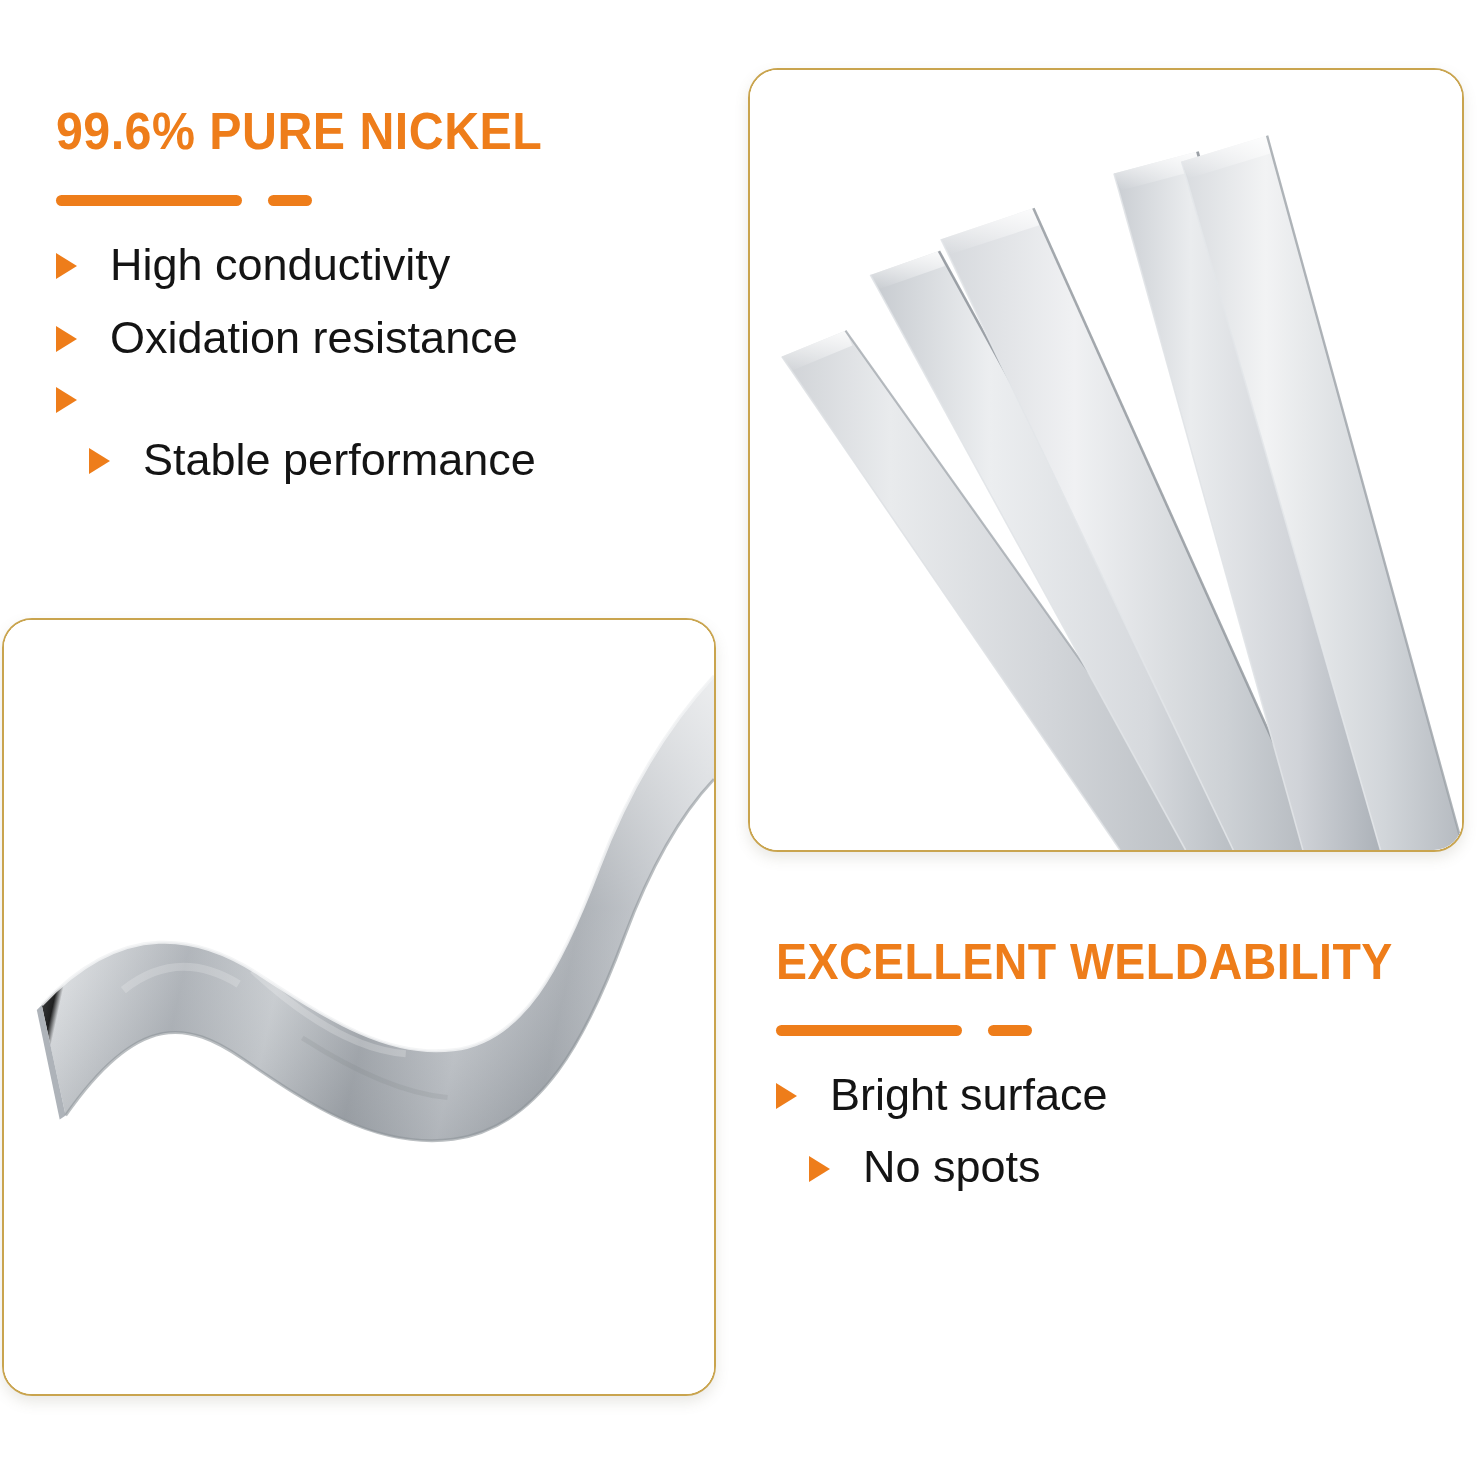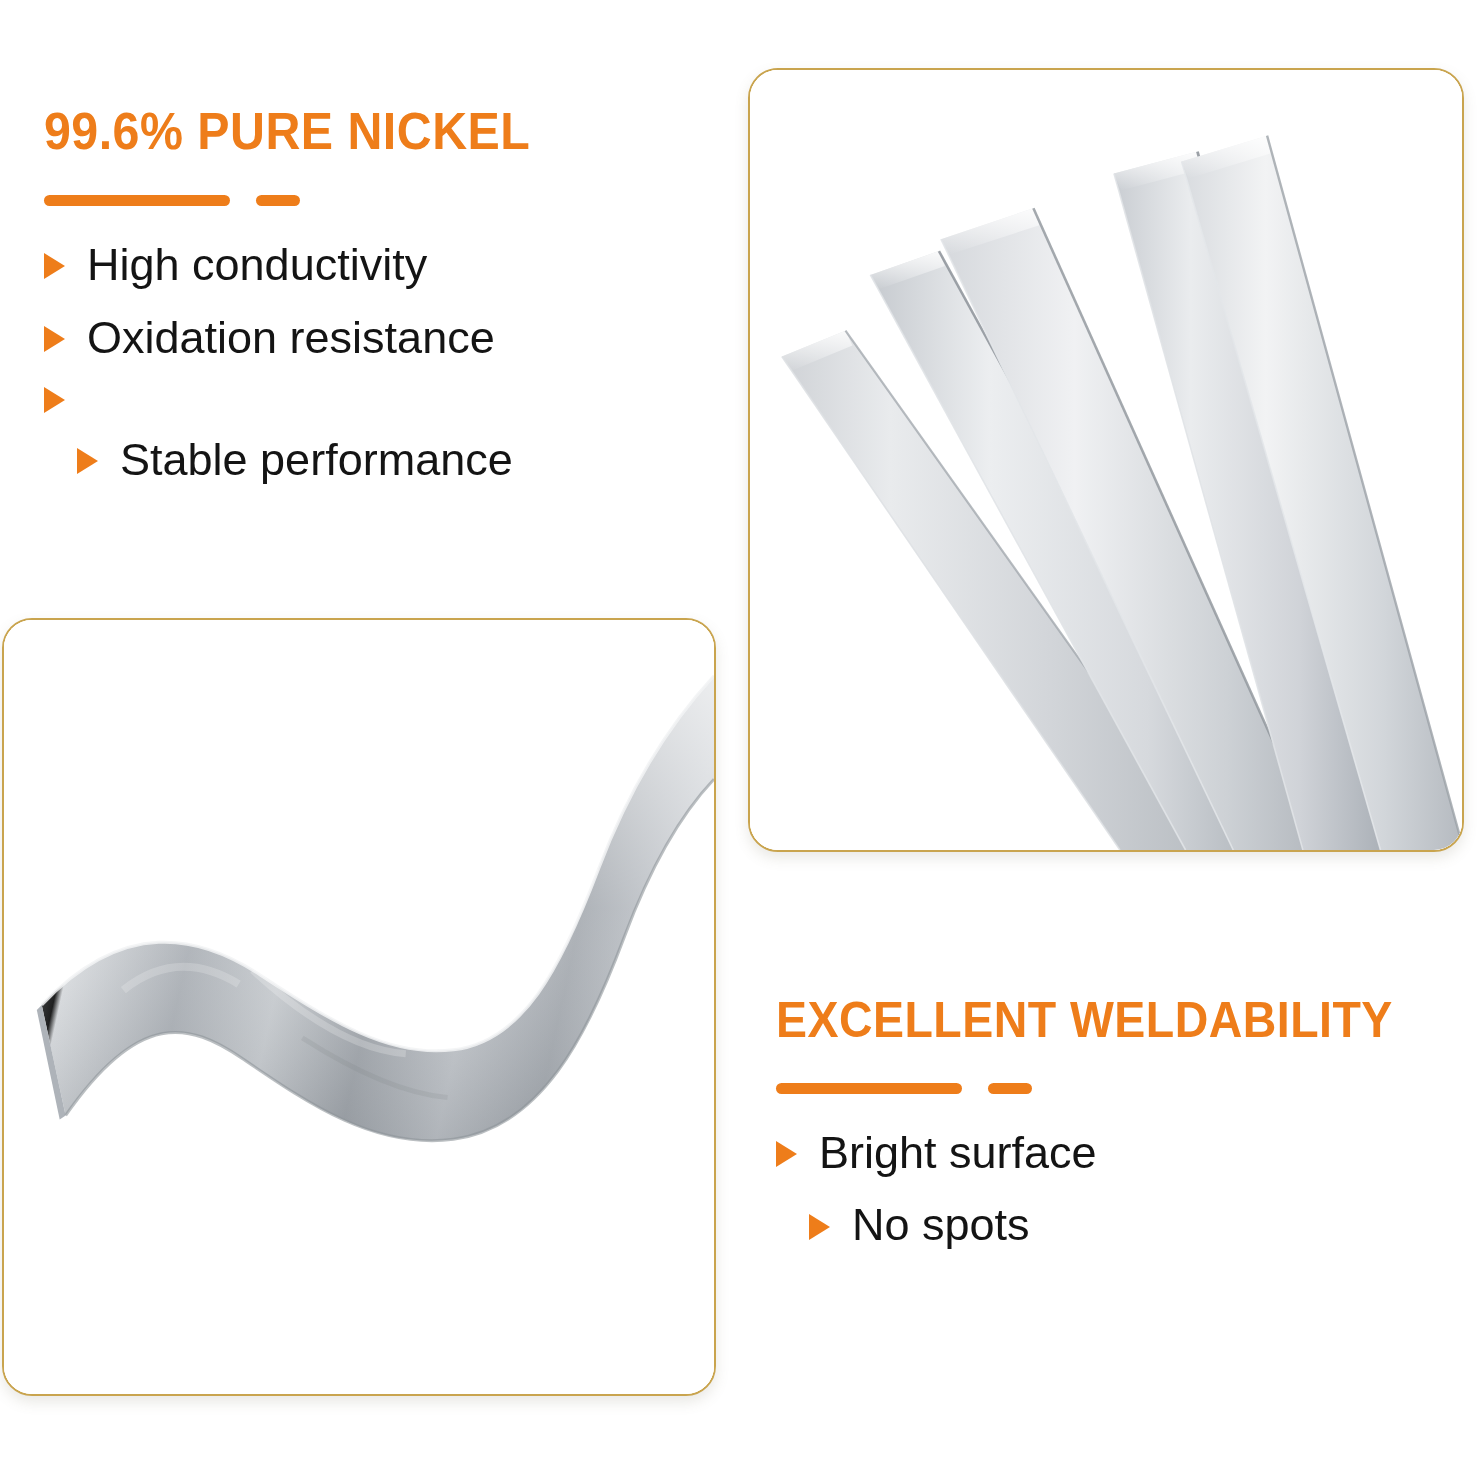--- a/index.html
+++ b/index.html
@@ -43,22 +43,22 @@
   }
   #panel-scurve {
     left: 2px;
     top: 618px;
     width: 714px;
     height: 778px;
   }
 
   
   .feature-block { position: absolute; }
-  #block-purity { left: 44px; top: 104px; width: 640px; }
-  #block-weld   { left: 776px; top: 994px; width: 680px; text-align: left; }
+  #block-purity { left: 56px; top: 104px; width: 640px; }
+  #block-weld   { left: 776px; top: 936px; width: 680px; text-align: left; }
 
   .feature-heading {
     color: #ee7d1a;
     font-size: 52px;
     font-weight: bold;
     letter-spacing: 0.5px;
     line-height: 1.06;
     margin: 0;
     white-space: nowrap;
     transform: scaleX(0.93);
@@ -84,21 +84,21 @@
   .divider .bar-short { width: 44px; }
 
   .feature-list {
     list-style: none;
     margin: 0;
     padding: 0;
   }
   .feature-list li {
     display: flex;
     align-items: center;
-    gap: 22px;
+    gap: 33px;
     margin-bottom: 22px;
   }
   .feature-list li:last-child { margin-bottom: 0; padding-left: 33px; }
 
   .bullet-tri {
     flex: 0 0 auto;
     width: 0;
     height: 0;
     border-left: 21px solid #ee7d1a;
     border-top: 13px solid transparent;

